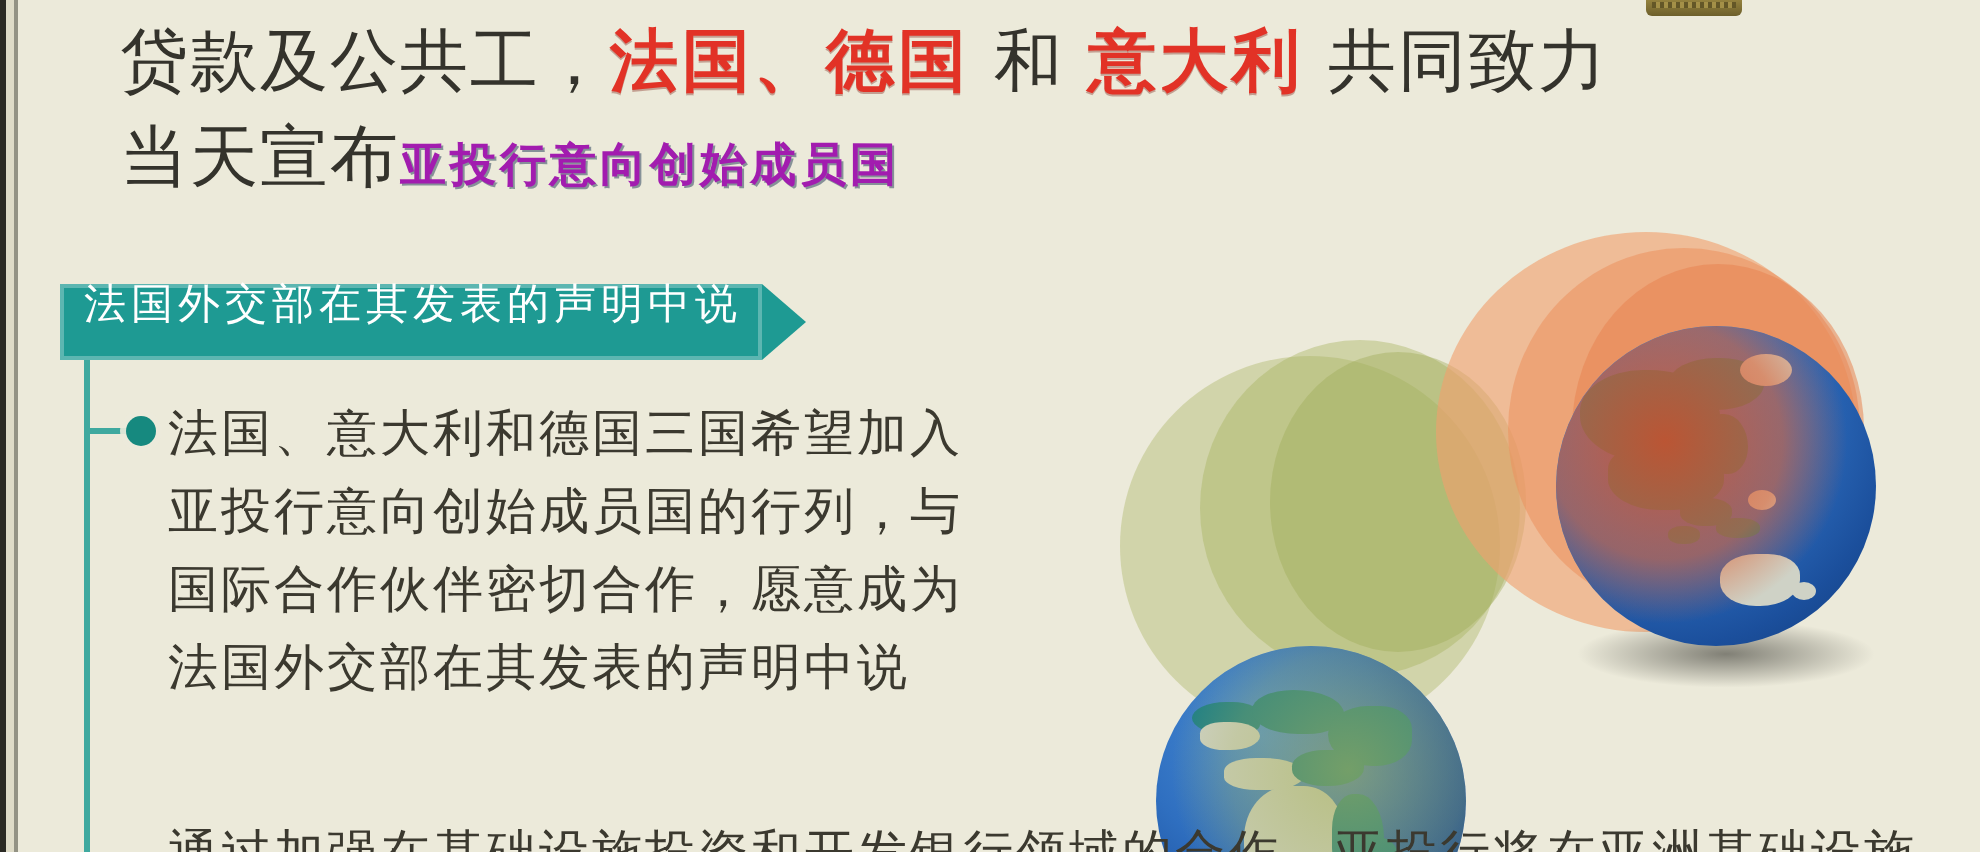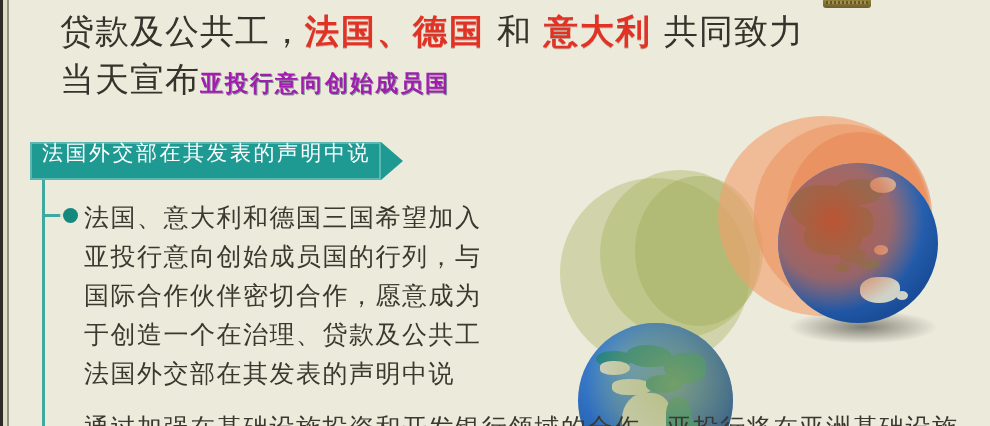--- a/index.html
+++ b/index.html
@@ -158,21 +158,20 @@
   </div>
 
   <div class="rail"></div>
   <div class="branch"></div>
   <div class="dot"></div>
 
   <div class="para">
     <div class="pline">法国、意大利和德国三国希望加入</div>
     <div class="pline">亚投行意向创始成员国的行列，与</div>
     <div class="pline">国际合作伙伴密切合作，愿意成为</div>
-    <div class="pline">于创造一个在治理、贷款及公共工</div>
     <div class="pline">法国外交部在其发表的声明中说</div>
   </div>
 
   <div class="para2">通过加强在基础设施投资和开发银行领域的合作，亚投行将在亚洲基础设施</div>
 
   <div class="globes">
 
     <div class="ring g1"></div>
     <div class="ring g2"></div>
     <div class="ring g3"></div>

